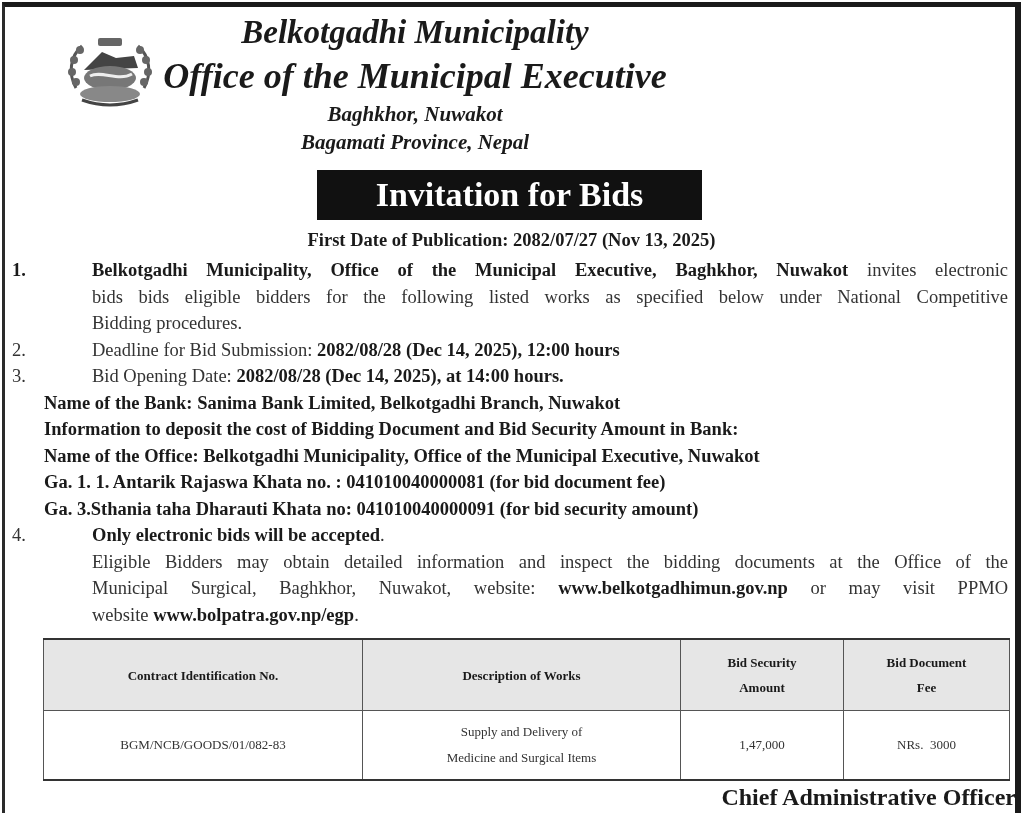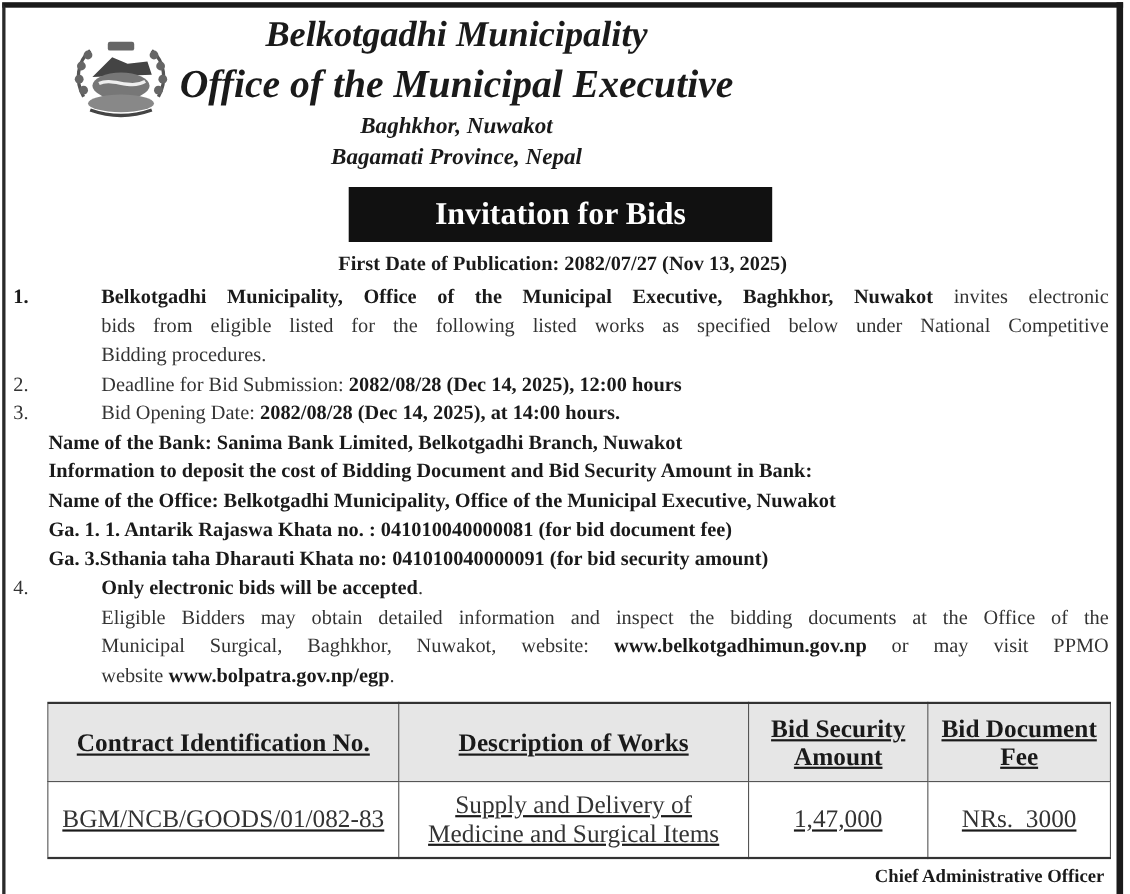--- a/index.html
+++ b/index.html
@@ -12,47 +12,47 @@
     border-top: 5px solid #1a1a1a; border-right: 6px solid #1a1a1a;
     border-left: 3px solid #2a2a2a; box-sizing: border-box;
   }
   .emblem { position: absolute; left: 62px; top: 30px; width: 96px; height: 80px; }
   .header { position: absolute; left: 0; top: 12px; width: 844px; text-align: center; font-style: italic; }
   .h1 { font-weight: bold; font-size: 33px; line-height: 40px; margin-left: -14px; }
   .h2 { font-weight: bold; font-size: 36px; line-height: 48px; margin-left: -14px; }
   .h3 { font-weight: bold; font-size: 21px; line-height: 28px; margin-left: -14px; }
   .title-box {
     position: absolute; left: 317px; top: 170px; width: 385px; height: 50px;
-    background: #111; color: #fff; font-weight: bold; font-size: 29px;
+    background: #111; color: #fff; font-weight: bold; font-size: 34px;
     display: flex; align-items: center; justify-content: center;
   }
   .pubdate {
     position: absolute; left: 0; top: 228px; width: 1027px; text-align: center;
     font-weight: bold; font-size: 18.5px; line-height: 24px; margin-left: -2px;
   }
   .body-text {
     position: absolute; left: 12px; top: 257px; width: 996px;
     font-size: 18.5px; line-height: 26.5px; color: #333;
   }
   .row { display: flex; }
   .num { width: 32px; flex: none; }
   .txt { flex: 1; text-align: justify; margin-left: 48px; }
   .indent { padding-left: 32px; }
   b, .b { font-weight: bold; color: #1a1a1a; }
   .justify-last { text-align-last: justify; }
   table {
     position: absolute; left: 43px; top: 638px; width: 967px;
-    border-collapse: collapse; font-size: 23px; text-decoration: underline;
+    border-collapse: collapse; font-size: 13px;
   }
   th, td { border: 1.5px solid #555; text-align: center; vertical-align: middle; }
   th { background: #e6e6e6; font-weight: bold; height: 68px; line-height: 25px; color: #1a1a1a; }
   td { height: 66px; line-height: 26px; color: #333; }
   table { border-top: 2px solid #333; border-bottom: 2.5px solid #333; }
   .signature {
-    position: absolute; right: 23px; top: 782px; font-weight: bold; font-size: 17px; line-height: 30px;
+    position: absolute; right: 11px; top: 782px; font-weight: bold; font-size: 24px; line-height: 30px;
   }
 </style>
 </head>
 <body>
 
 <div class="frame"></div>
 
 <div class="emblem">
   <svg width="96" height="80" viewBox="0 0 96 80">
     <g fill="none" stroke="#555" stroke-width="3">
@@ -86,21 +86,21 @@
 </div>
 
 <div class="title-box">Invitation for Bids</div>
 <div class="pubdate">First Date of Publication: 2082/07/27 (Nov 13, 2025)</div>
 
 <div class="body-text">
   <div class="row">
     <span class="num b">1.</span>
     <span class="txt">
       <span class="justify-last" style="display:block"><b>Belkotgadhi Municipality, Office of the Municipal Executive, Baghkhor, Nuwakot</b><span> invites electronic</span></span>
-      <span class="justify-last" style="display:block">bids from eligible listed for the following listed works as specified below under National Competitive</span>
+      <span class="justify-last" style="display:block">bids bids eligible bidders for the following listed works as specified below under National Competitive</span>
       <span style="display:block">Bidding procedures.</span>
     </span>
   </div>
   <div class="row">
     <span class="num">2.</span>
     <span class="txt"><span>Deadline for Bid Submission: </span><b>2082/08/28 (Dec 14, 2025), 12:00 hours</b></span>
   </div>
   <div class="row">
     <span class="num">3.</span>
     <span class="txt"><span>Bid Opening Date: </span><b>2082/08/28 (Dec 14, 2025), at 14:00 hours.</b></span>

